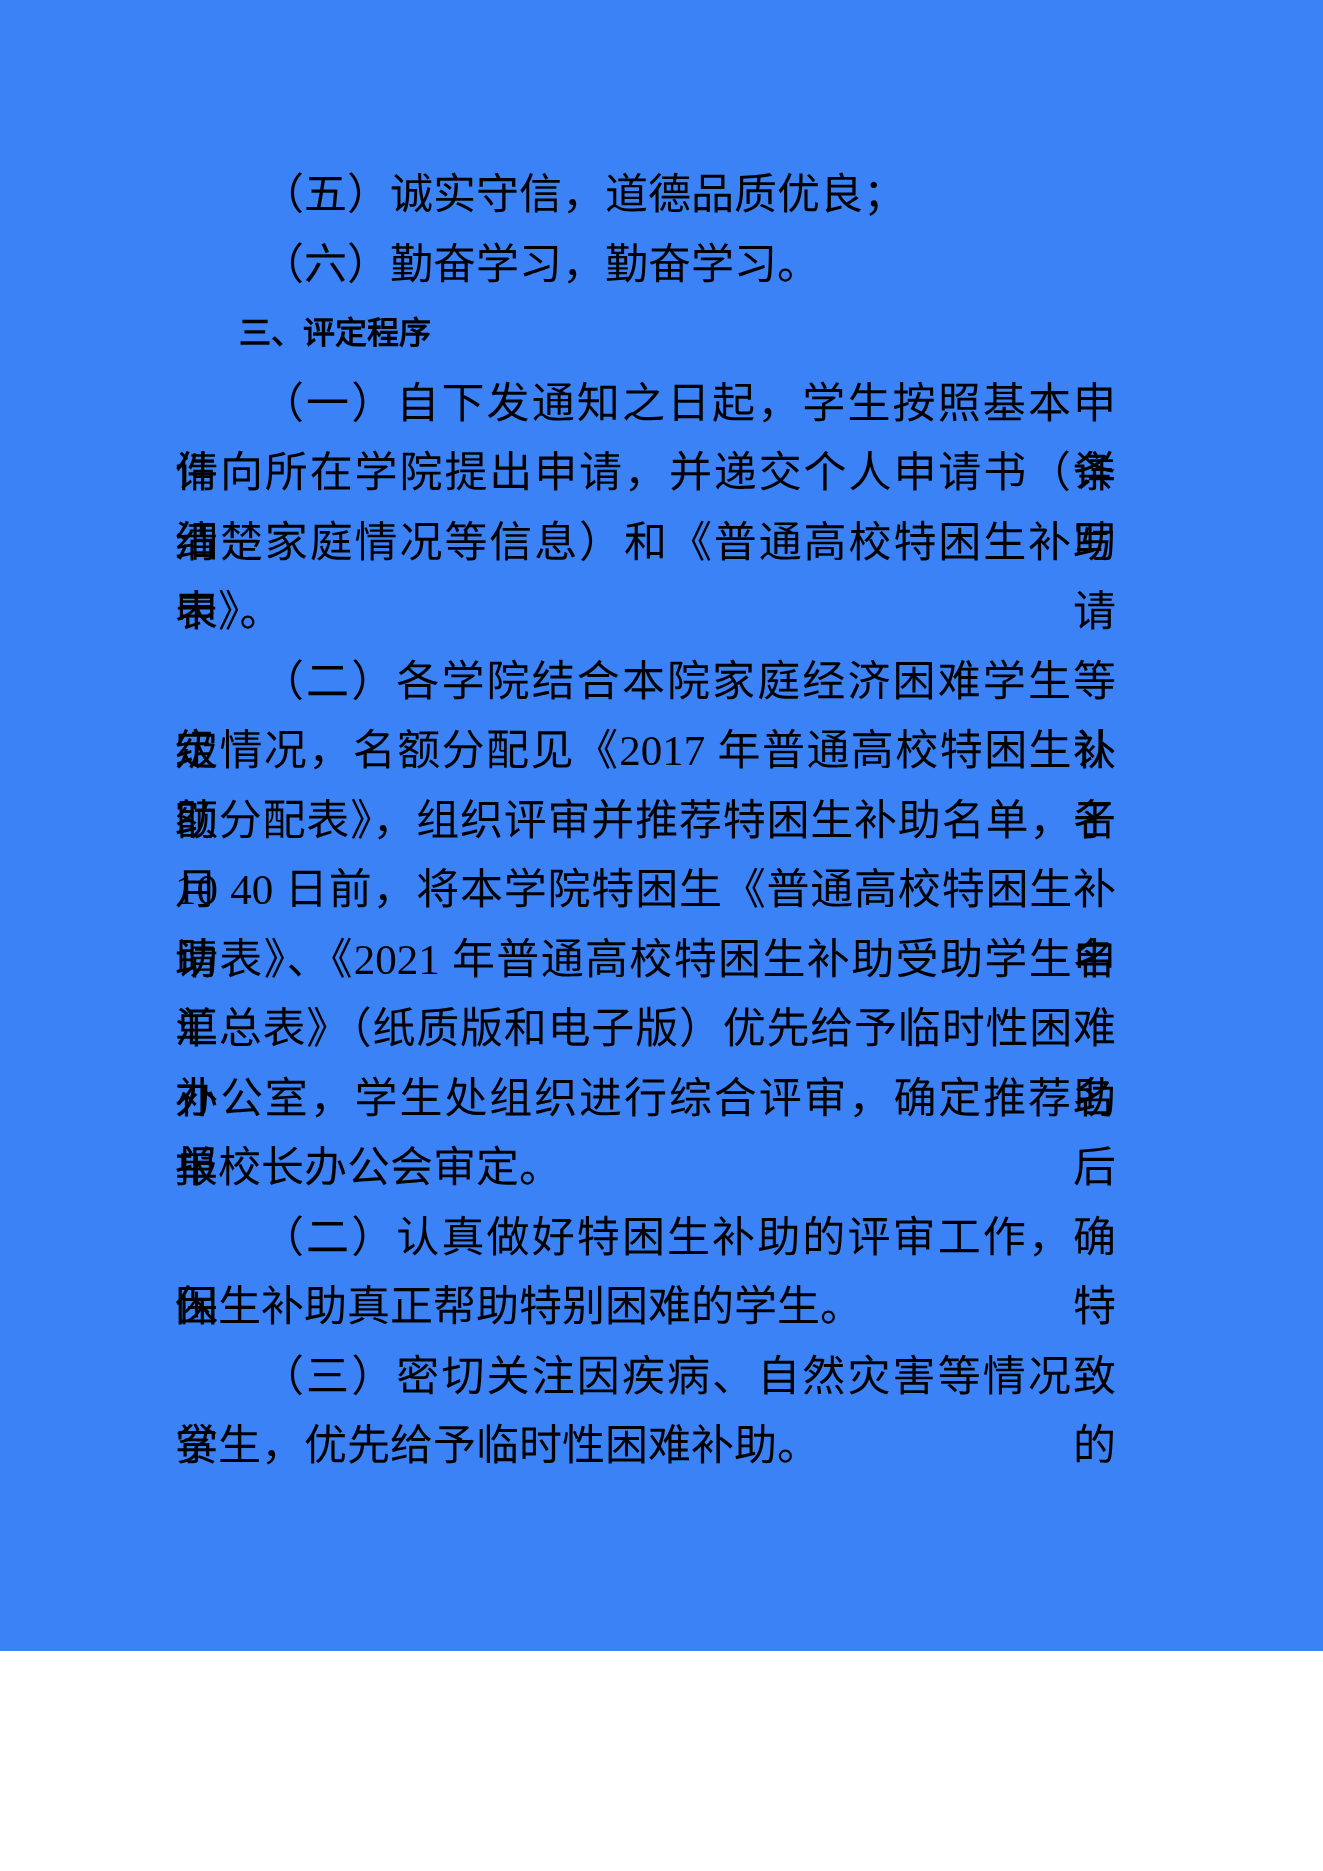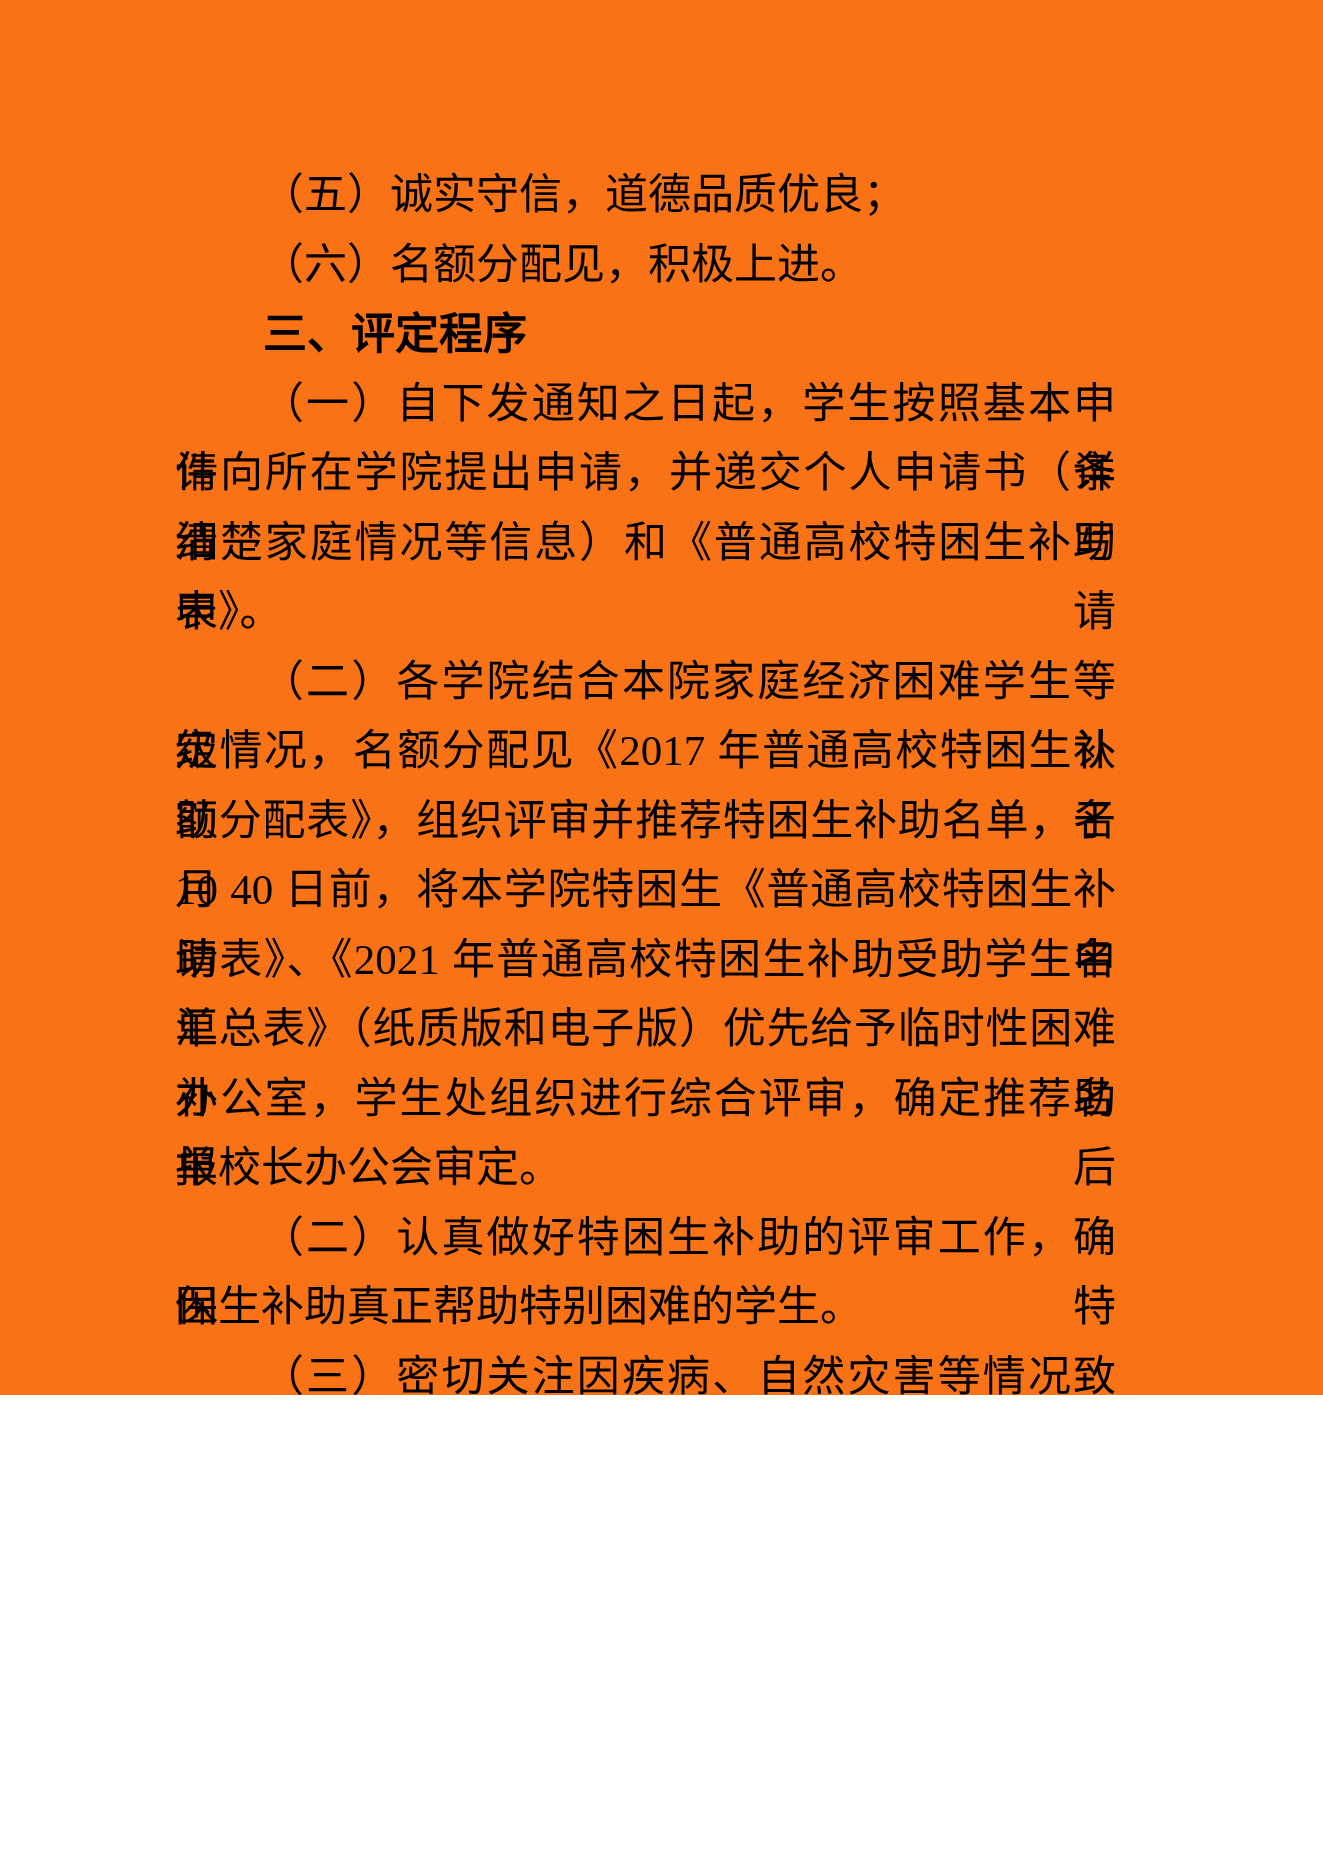--- a/index.html
+++ b/index.html
@@ -3,22 +3,22 @@
 <meta charset="utf-8">
 <style>
   html, body {
     margin: 0;
     padding: 0;
     background: #ffffff;
   }
   .page {
     position: relative;
     width: 1323px;
-    height: 1395px;
-    background: #f97316;
+    height: 1651px;
+    background: #3b82f6;
     color: #000000;
     overflow: hidden;
     text-decoration: underline;
   }
   .doc-content {
     position: absolute;
     left: 175px;
     top: 160px;
     width: 941px;
   }
@@ -42,33 +42,33 @@
     text-align: justify;
     text-align-last: justify;
   }
   
   .line.first {
     text-indent: 2em;
   }
   .line.heading {
     font-family: "Liberation Sans", sans-serif;
     font-weight: bold;
-    font-size: 44px;
+    font-size: 32px;
   }
 </style>
 </head>
 <body>
 
 <main class="page">
   <article class="doc-content" id="doc">
       <div class="paragraph">
         <div class="line first">（五）诚实守信，道德品质优良；</div>
       </div>
       <div class="paragraph">
-        <div class="line first">（六）名额分配见，积极上进。</div>
+        <div class="line first">（六）勤奋学习，勤奋学习。</div>
       </div>
       <div class="paragraph">
         <div class="line first heading">三、评定程序</div>
       </div>
       <div class="paragraph">
         <div class="line first fill">（一）自下发通知之日起，学生按照基本申请条</div>
         <div class="line fill">件向所在学院提出申请，并递交个人申请书（详细写</div>
         <div class="line fill">清楚家庭情况等信息）和《普通高校特困生补助申请</div>
         <div class="line">表》。</div>
       </div>

